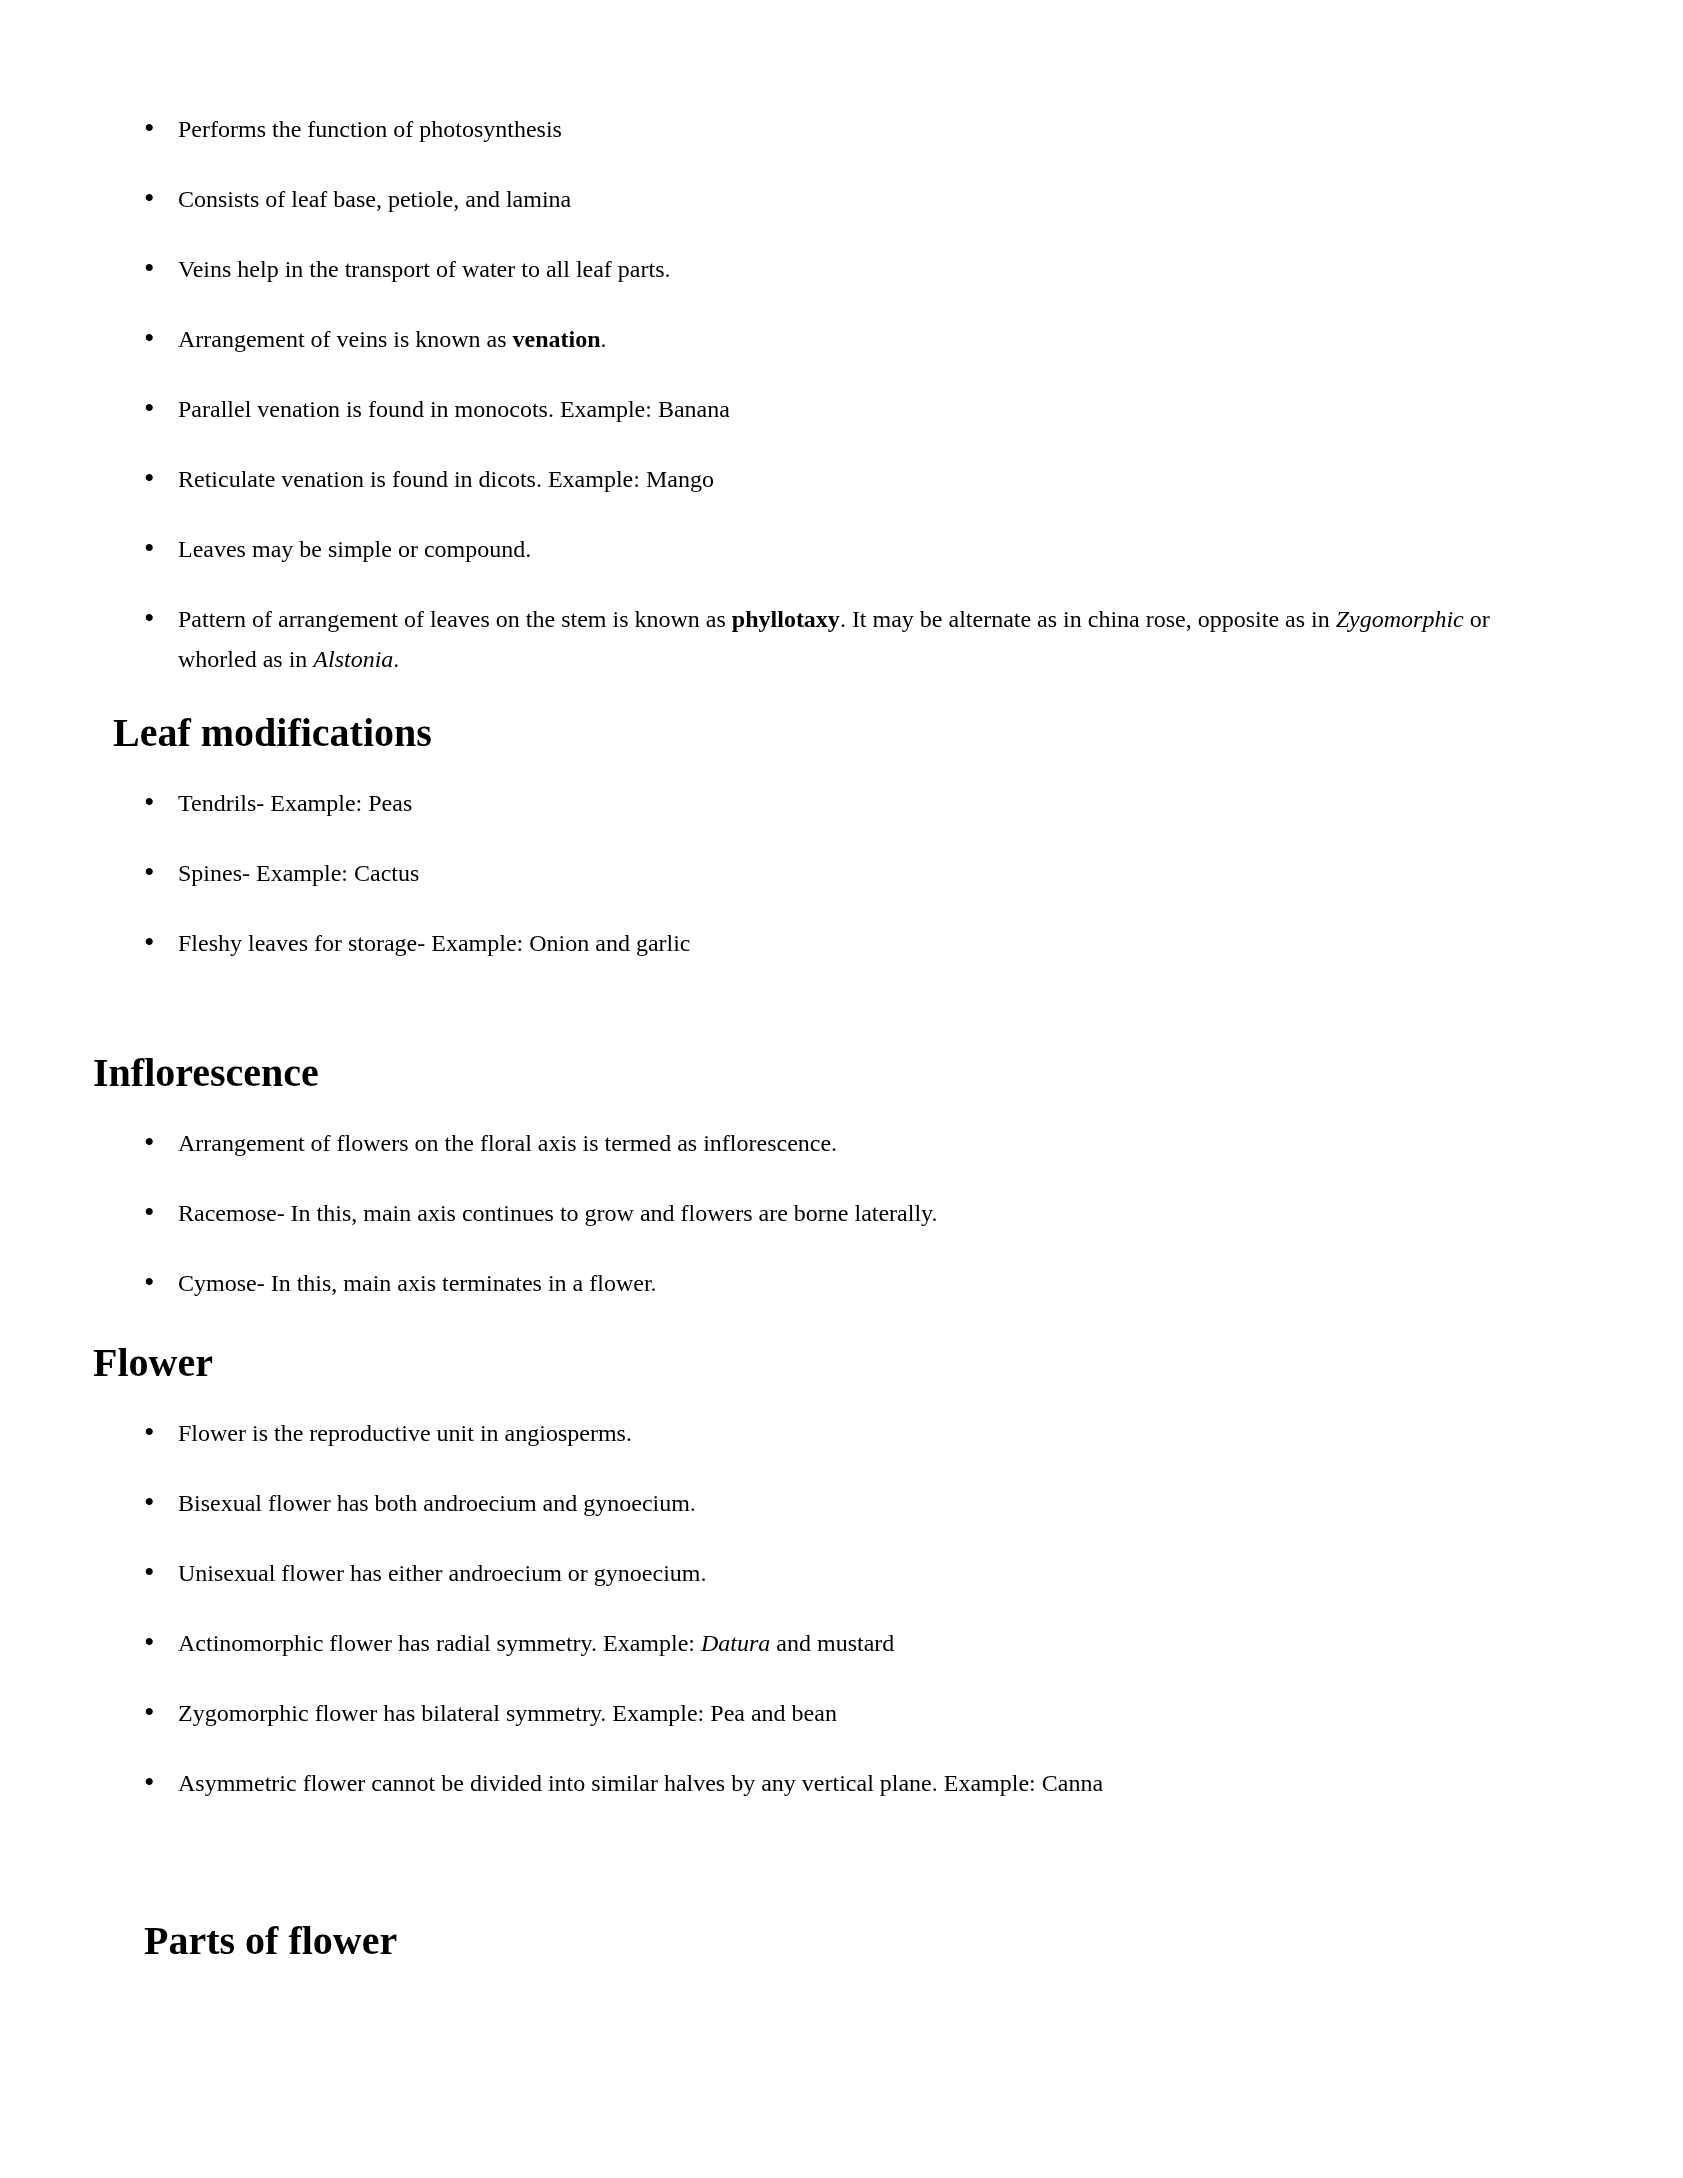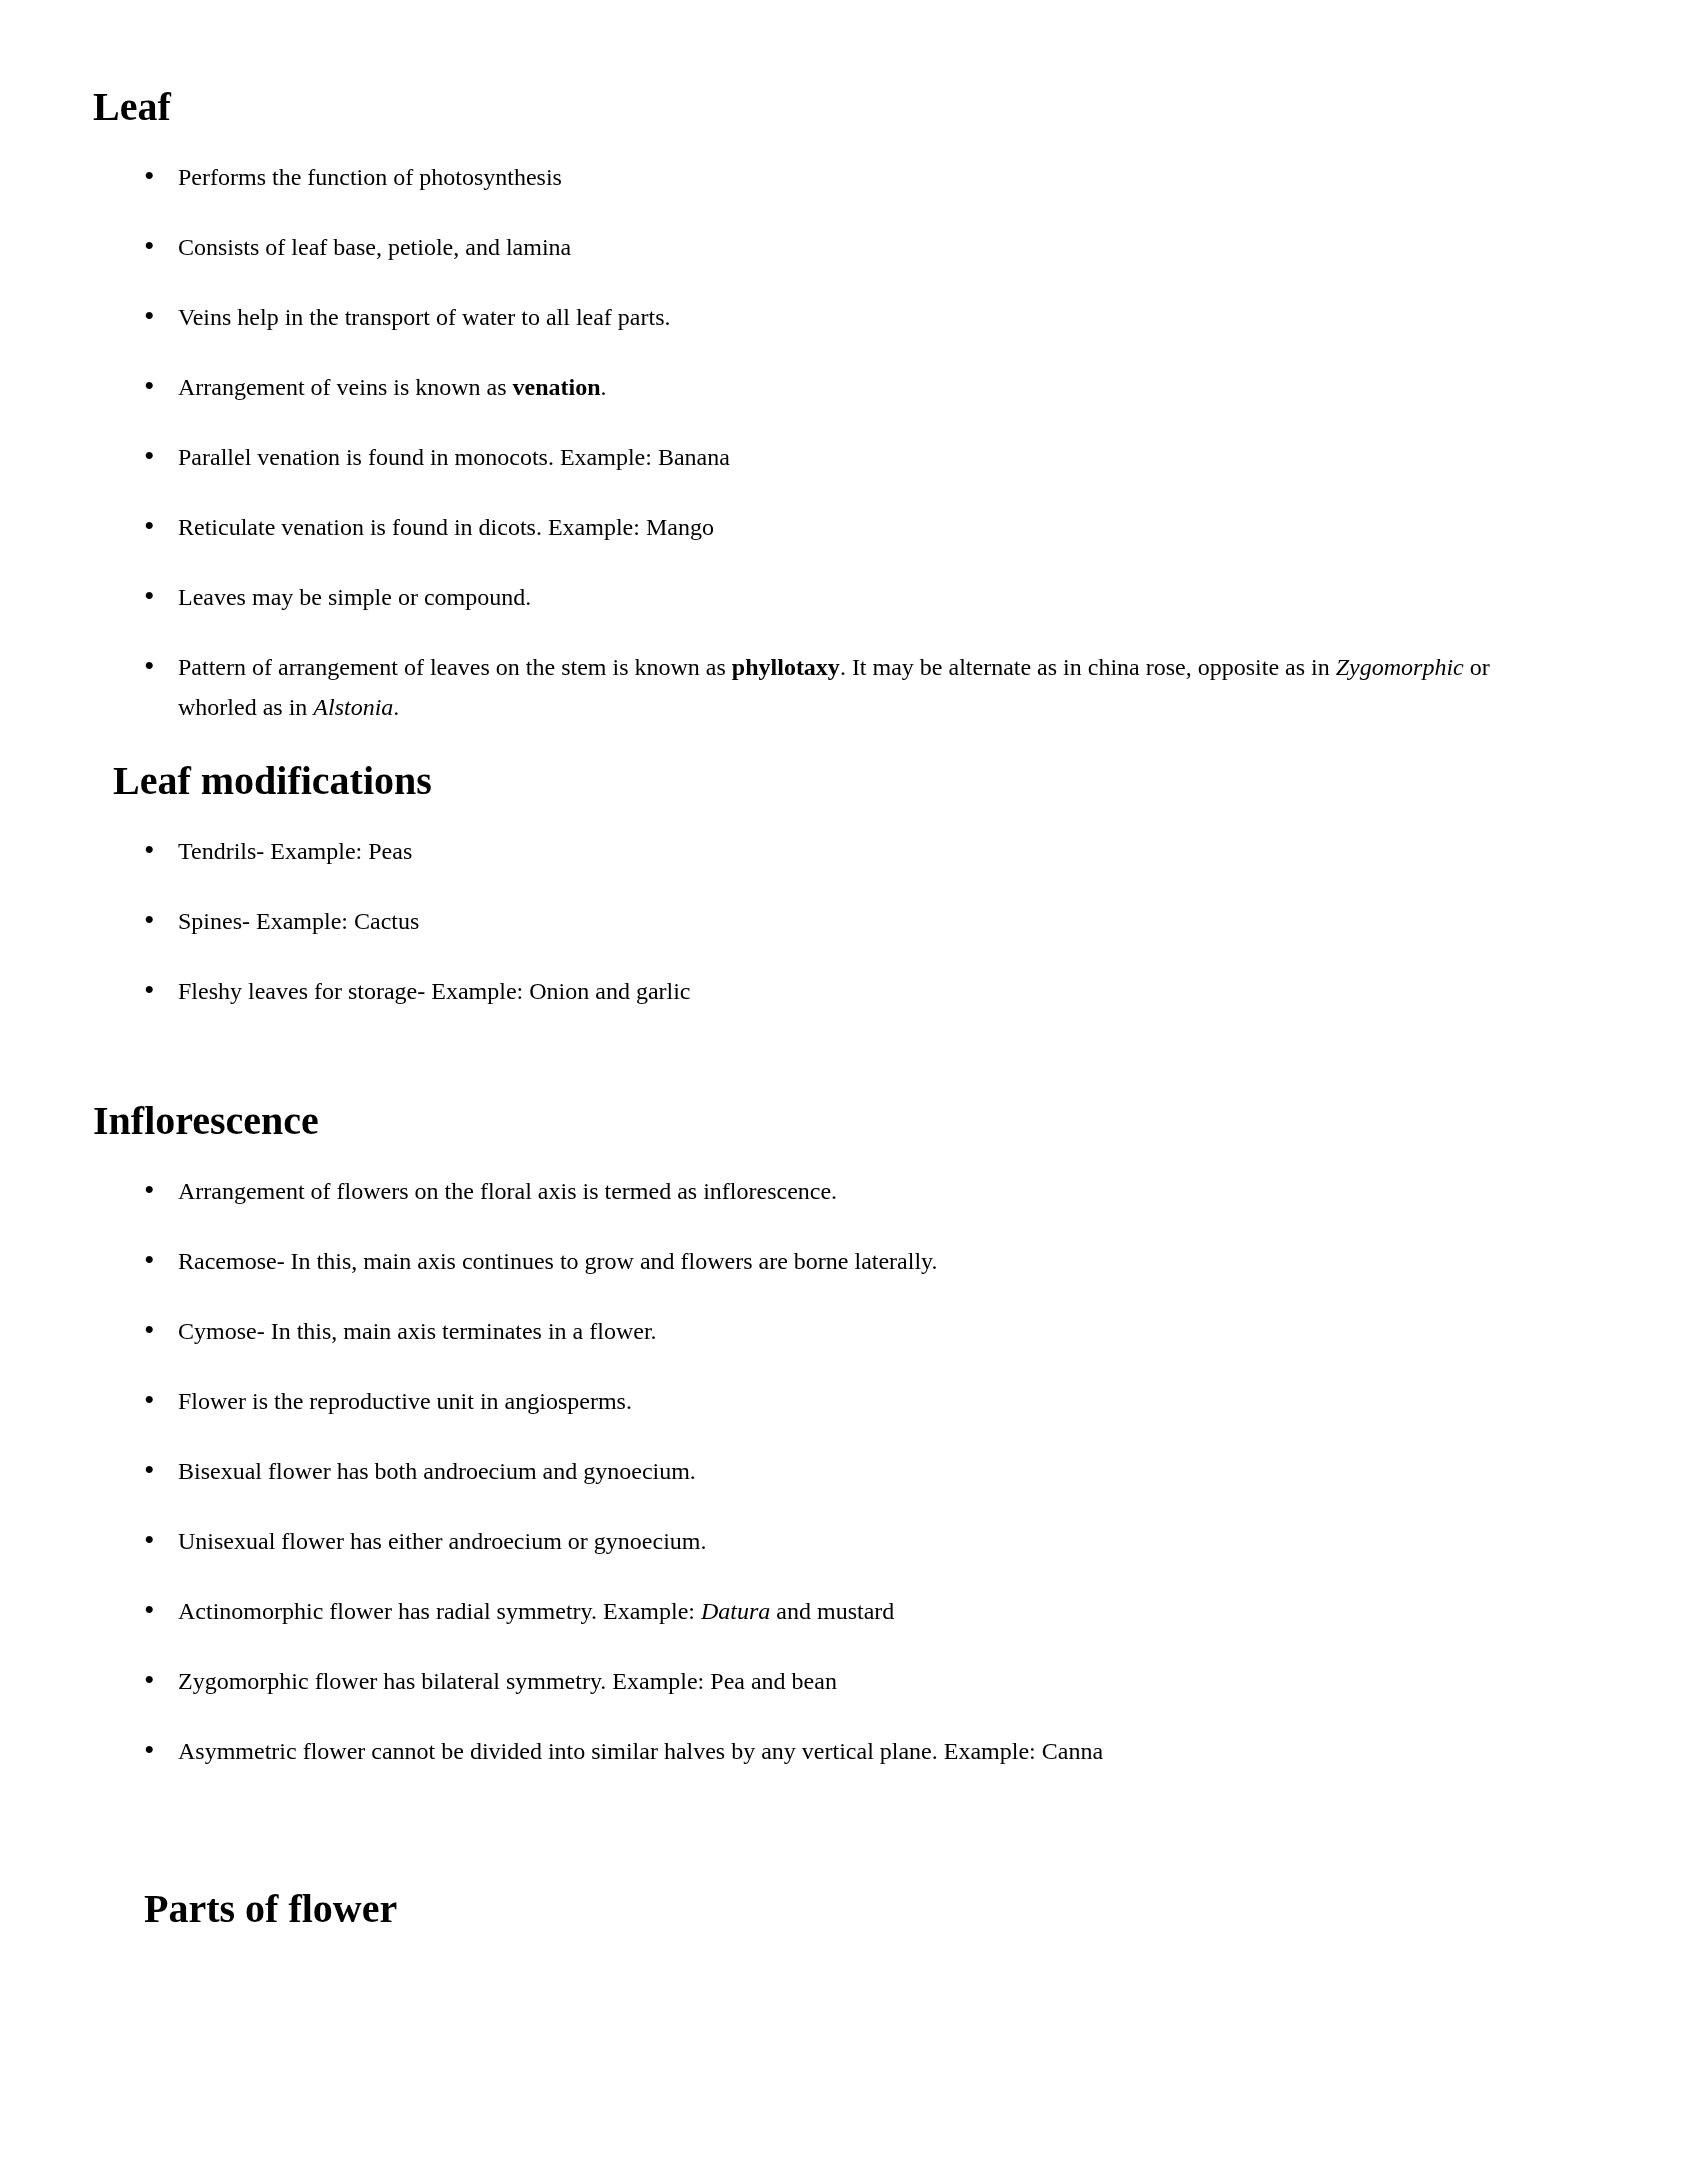--- a/index.html
+++ b/index.html
@@ -54,21 +54,20 @@
   }
   .seg-bold   { font-weight: 700; }
   .seg-italic { font-style: italic; }
 </style>
 </head>
 <body>
 
 <div class="page">
 
   <section>
-    <h2 class="h-main">Leaf</h2>
     <ul class="bullets">
         <li><span>Performs the function of photosynthesis</span></li>
         <li><span>Consists of leaf base, petiole, and lamina</span></li>
         <li><span>Veins help in the transport of water to all leaf parts.</span></li>
         <li><span>Arrangement of veins is known as </span><span class="seg-bold">venation</span><span>.</span></li>
         <li><span>Parallel venation is found in monocots. Example: Banana</span></li>
         <li><span>Reticulate venation is found in dicots. Example: Mango</span></li>
         <li><span>Leaves may be simple or compound.</span></li>
         <li><span>Pattern of arrangement of leaves on the stem is known as </span><span class="seg-bold">phyllotaxy</span><span>. It may be alternate as in china rose, opposite as in </span><span class="seg-italic">Zygomorphic</span><span> or whorled as in </span><span class="seg-italic">Alstonia</span><span>.</span></li>
       </ul>
@@ -86,20 +85,21 @@
   <section>
     <h2 class="h-main mt-large">Inflorescence</h2>
     <ul class="bullets">
         <li><span>Arrangement of flowers on the floral axis is termed as inflorescence.</span></li>
         <li><span>Racemose- In this, main axis continues to grow and flowers are borne laterally.</span></li>
         <li><span>Cymose- In this, main axis terminates in a flower.</span></li>
       </ul>
   </section>
 
   <section>
+    <h2 class="h-main mt-medium">Flower</h2>
     <ul class="bullets">
         <li><span>Flower is the reproductive unit in angiosperms.</span></li>
         <li><span>Bisexual flower has both androecium and gynoecium.</span></li>
         <li><span>Unisexual flower has either androecium or gynoecium.</span></li>
         <li><span>Actinomorphic flower has radial symmetry. Example: </span><span class="seg-italic">Datura</span><span> and mustard</span></li>
         <li><span>Zygomorphic flower has bilateral symmetry. Example: Pea and bean</span></li>
         <li><span>Asymmetric flower cannot be divided into similar halves by any vertical plane. Example: Canna</span></li>
       </ul>
   </section>
 

